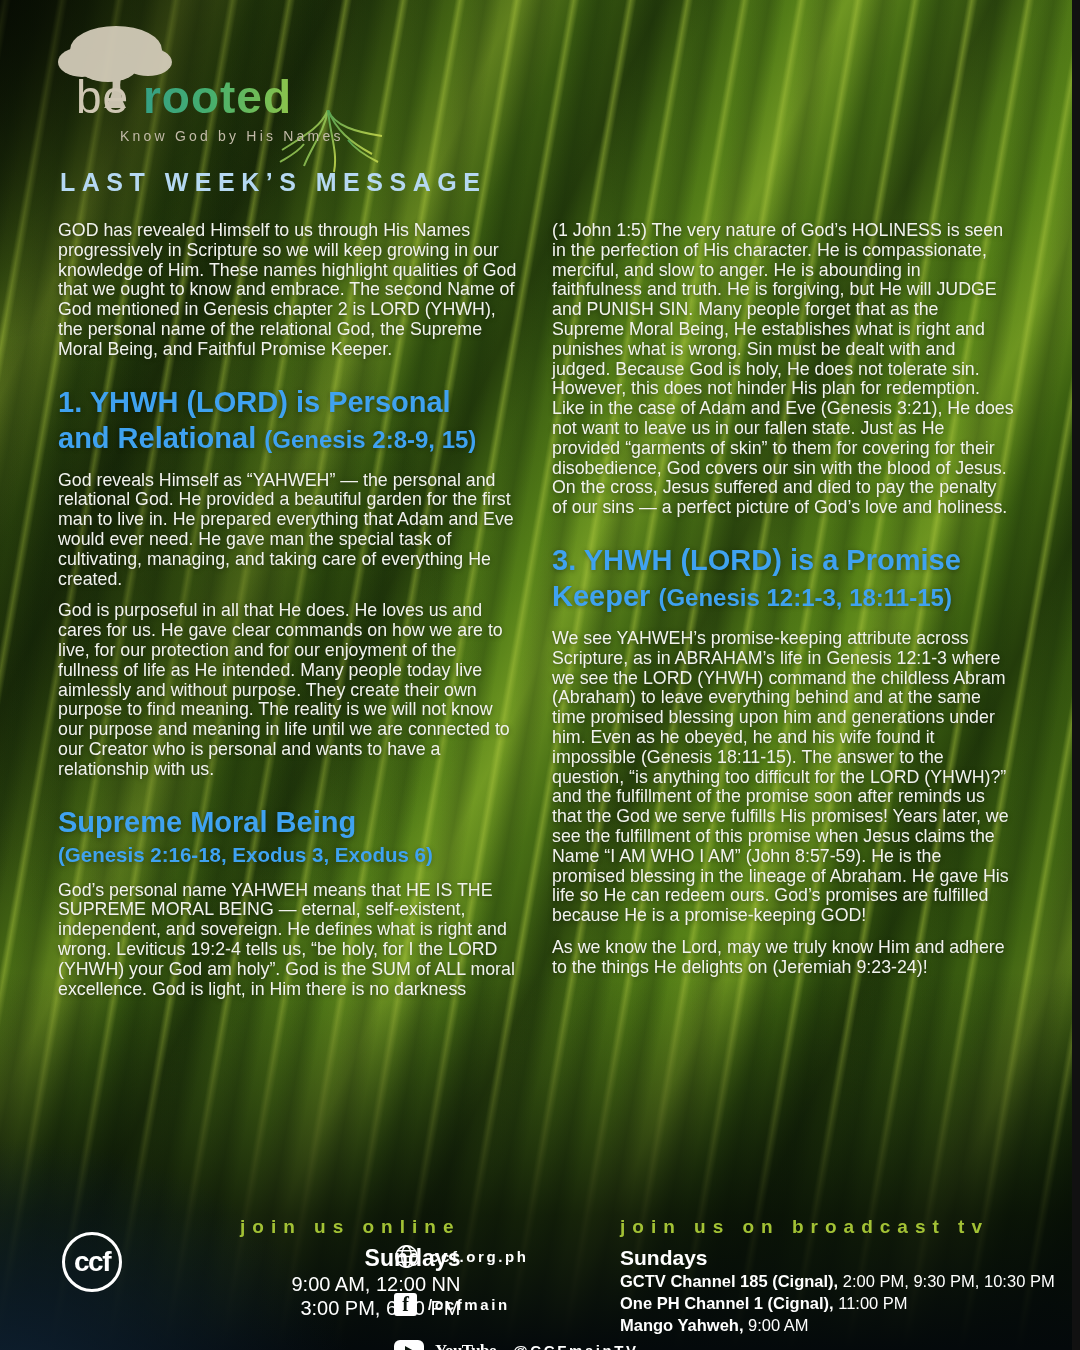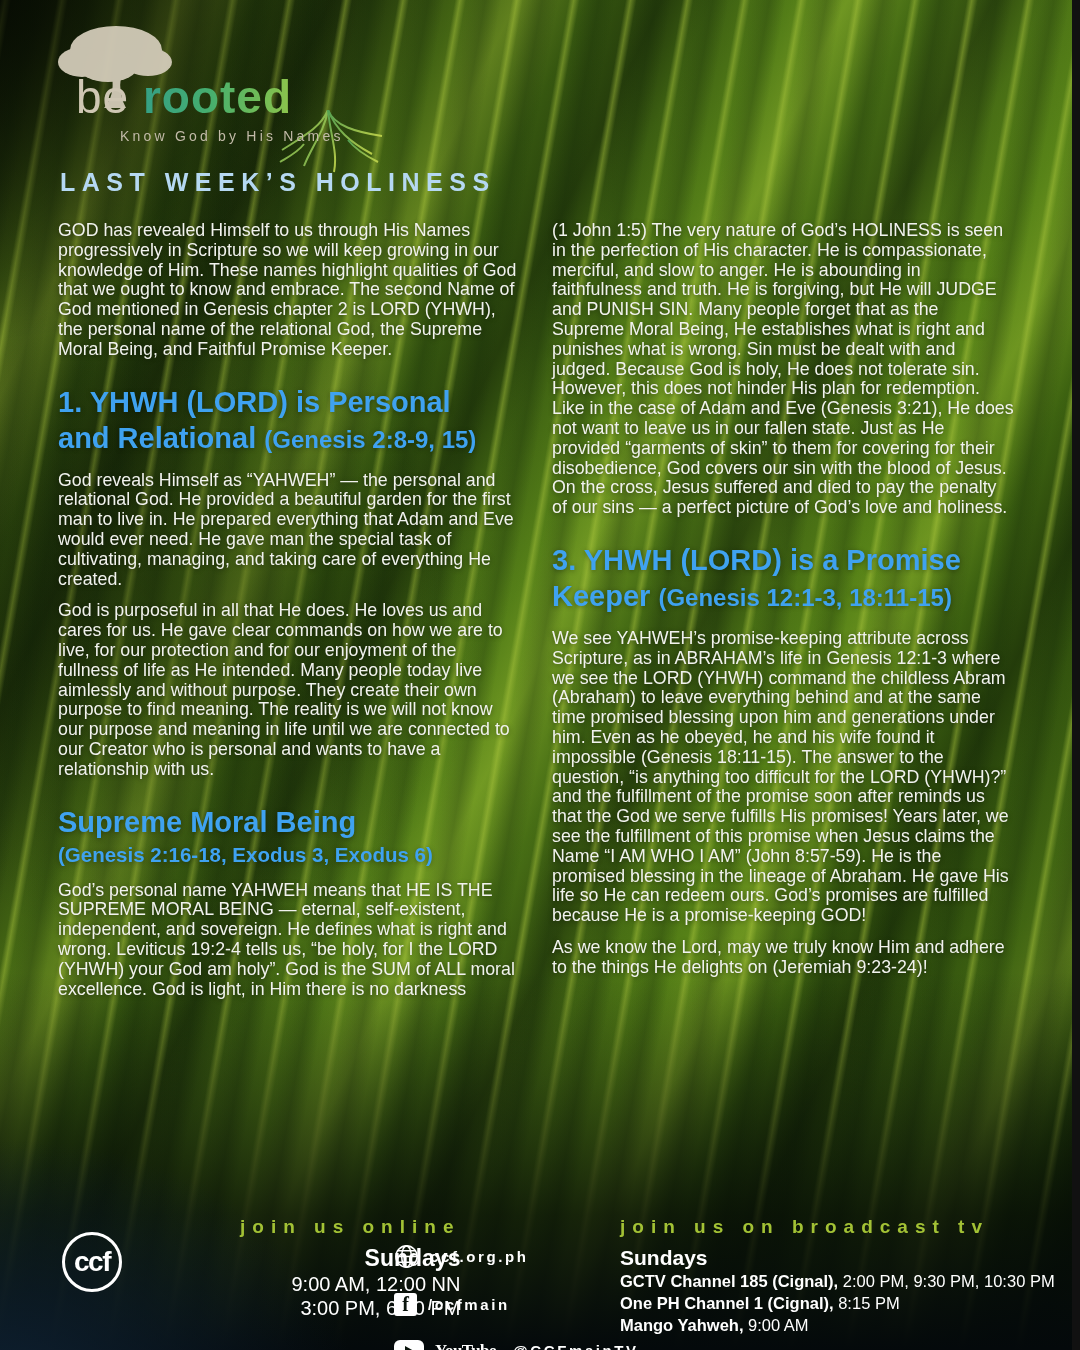--- a/index.html
+++ b/index.html
@@ -124,21 +124,21 @@
           <path d="M64 0 C66 24 74 42 70 62"></path>
           <path d="M64 0 C72 20 86 32 108 44"></path>
           <path d="M64 0 C70 16 92 22 118 26"></path>
           <path d="M40 34 C34 42 26 46 16 52"></path>
           <path d="M84 30 C92 40 102 46 114 52"></path>
         </g>
       </svg>
       <div class="tagline">Know God by His Names</div>
     </header>
 
-    <div class="subtitle">LAST WEEK’S HOLINESS</div>
+    <div class="subtitle">LAST WEEK’S MESSAGE</div>
 
     <main class="columns">
       <div class="col">
         <p>GOD has revealed Himself to us through His Names progressively in Scripture so we will keep growing in our knowledge of Him. These names highlight qualities of God that we ought to know and embrace. The second Name of God mentioned in Genesis chapter 2 is LORD (YHWH), the personal name of the relational God, the Supreme Moral Being, and Faithful Promise Keeper.</p>
 
         <h2 class="sec">
           <span class="hl">1. YHWH (LORD) is Personal</span>
           <span class="hl"><span>and Relational</span> <span class="ref">(Genesis 2:8-9, 15)</span></span>
         </h2>
         <p>God reveals Himself as “YAHWEH” — the personal and relational God. He provided a beautiful garden for the first man to live in. He prepared everything that Adam and Eve would ever need. He gave man the special task of cultivating, managing, and taking care of everything He created.</p>
@@ -193,17 +193,17 @@
         <span class="yt-icon"></span>
         <span class="yt-word">YouTube</span>
         <span class="soc-label">@CCFmainTV</span>
       </div>
     </div>
 
     <div class="broadcast">
       <div class="sec-h lime">join us on broadcast tv</div>
       <div class="day">Sundays</div>
       <div class="bc-row"><b>GCTV Channel 185 (Cignal),</b><span> 2:00 PM, 9:30 PM, 10:30 PM</span></div>
-      <div class="bc-row"><b>One PH Channel 1 (Cignal),</b><span> 8:15 PM</span></div>
+      <div class="bc-row"><b>One PH Channel 1 (Cignal),</b><span> 11:00 PM</span></div>
       <div class="bc-row"><b>Mango Yahweh,</b><span> 9:00 AM</span></div>
     </div>
   </footer>
 </div>
 
 </body></html>

